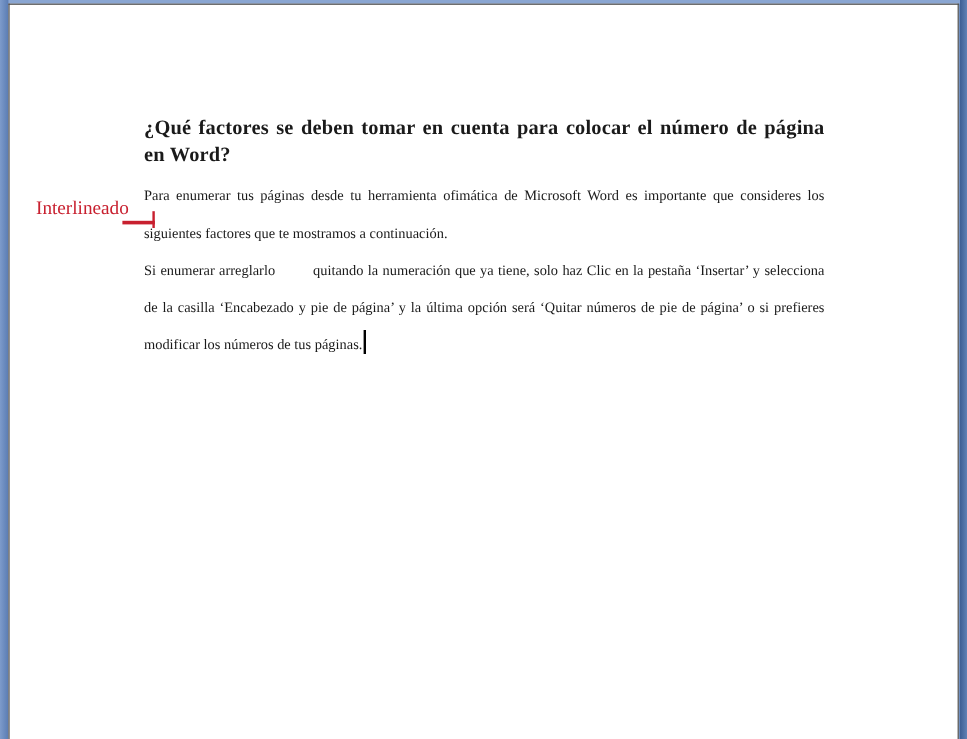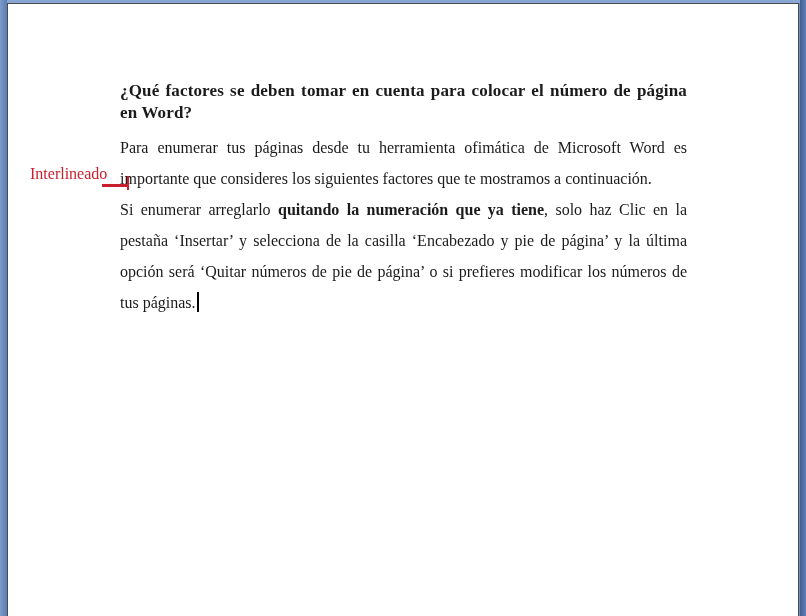--- a/index.html
+++ b/index.html
@@ -23,35 +23,35 @@
   }
   .page {
     position: absolute; left: 7px; top: 3px; width: 792px; height: 613px;
     background: #ffffff;
     border-left: 1px solid #4b4b4b;
     border-top: 1px solid #4b4b4b;
     border-right: 1px solid #4b4b4b;
     box-sizing: border-box;
   }
   .content {
-    position: absolute; left: 120px; top: 80px; width: 567px;
+    position: absolute; left: 120px; top: 96px; width: 567px;
     color: #1a1a1a;
   }
   .heading {
     font-weight: bold; font-size: 17px; line-height: 22px;
     text-align: justify; text-align-last: left;
     margin: 0 0 8px 0;
     letter-spacing: 0.15px;
   }
   .para {
-    font-size: 16px; line-height: 31px;
+    font-size: 12px; line-height: 31px;
     text-align: justify;
     margin: 0;
   }
-  .para b { font-weight: bold; }
+  .para b { font-weight: normal; margin-left: 28px; }
   .cursor {
     display: inline-block; width: 2px; height: 20px; background: #000;
     vertical-align: -4px; margin-left: 1px;
   }
   .annotation-label {
     position: absolute; left: 30px; top: 164px;
     color: #c8202f; font-size: 16px; line-height: 20px;
     font-family: "Liberation Serif", serif;
     text-align: right;
   }

